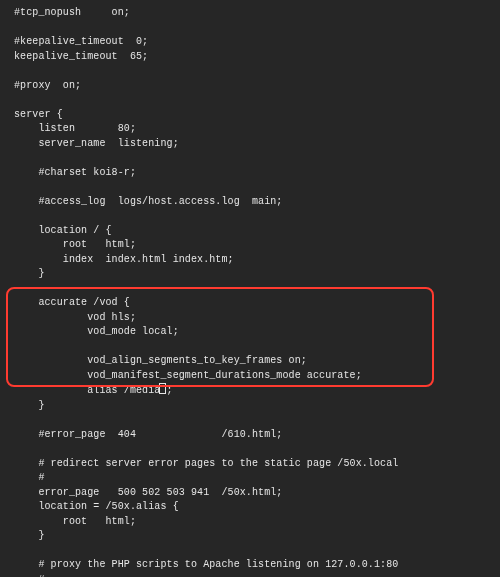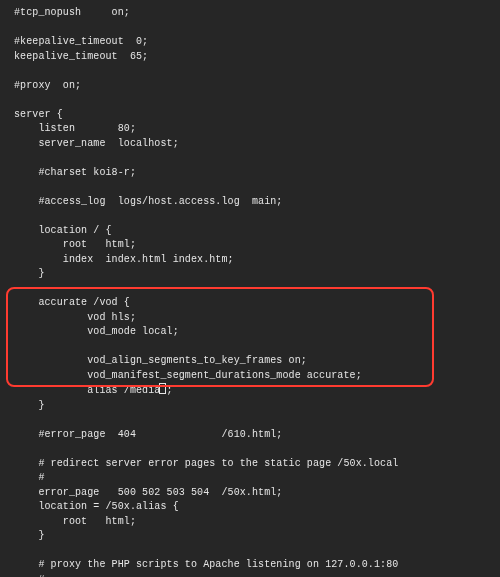--- a/index.html
+++ b/index.html
@@ -45,21 +45,21 @@
 
 <div id="code-container"><span>#tcp_nopush     on;</span>
 <span></span>
 <span>#keepalive_timeout  0;</span>
 <span>keepalive_timeout  65;</span>
 <span></span>
 <span>#proxy  on;</span>
 <span></span>
 <span>server {</span>
 <span>    listen       80;</span>
-<span>    server_name  localhost;</span>
+<span>    server_name  listening;</span>
 <span></span>
 <span>    #charset koi8-r;</span>
 <span></span>
 <span>    #access_log  logs/host.access.log  main;</span>
 <span></span>
 <span>    location / {</span>
 <span>        root   html;</span>
 <span>        index  index.html index.htm;</span>
 <span>    }</span>
 <span></span>
@@ -69,21 +69,21 @@
 <span></span>
 <span>            vod_align_segments_to_key_frames on;</span>
 <span>            vod_manifest_segment_durations_mode accurate;</span>
 <span>            alias /media</span><span class="cursor-box"></span><span>;</span>
 <span>    }</span>
 <span></span>
 <span>    #error_page  404              /610.html;</span>
 <span></span>
 <span>    # redirect server error pages to the static page /50x.local</span>
 <span>    #</span>
-<span>    error_page   500 502 503 504  /50x.html;</span>
+<span>    error_page   500 502 503 941  /50x.html;</span>
 <span>    location = /50x.alias {</span>
 <span>        root   html;</span>
 <span>    }</span>
 <span></span>
 <span>    # proxy the PHP scripts to Apache listening on 127.0.0.1:80</span>
 <span>    #</span>
 
 
 
 <span></span>

